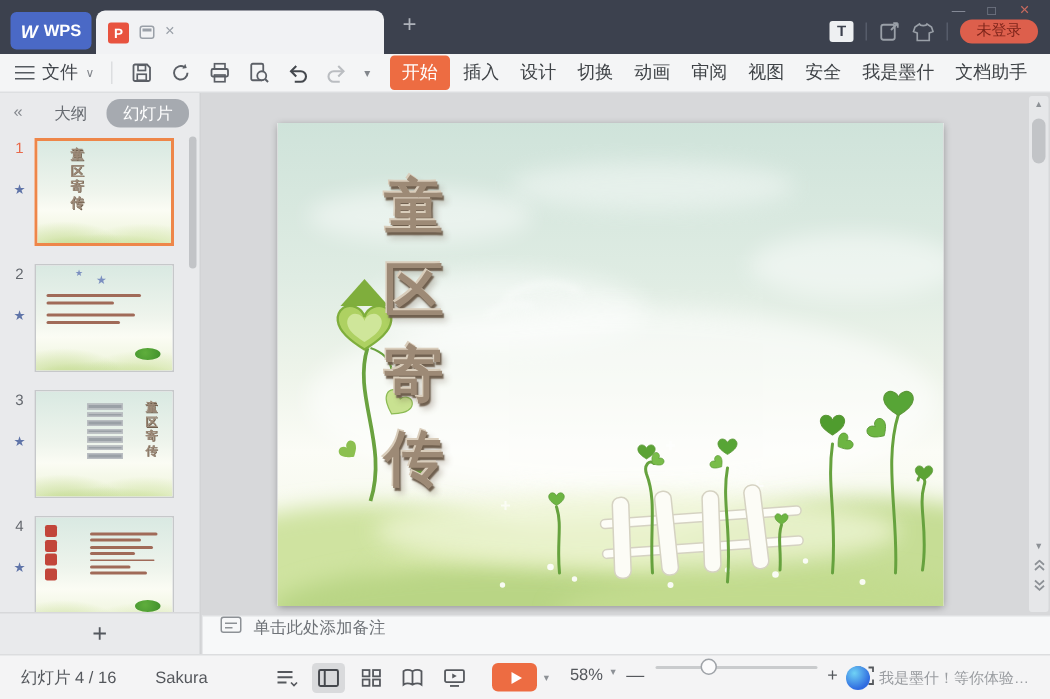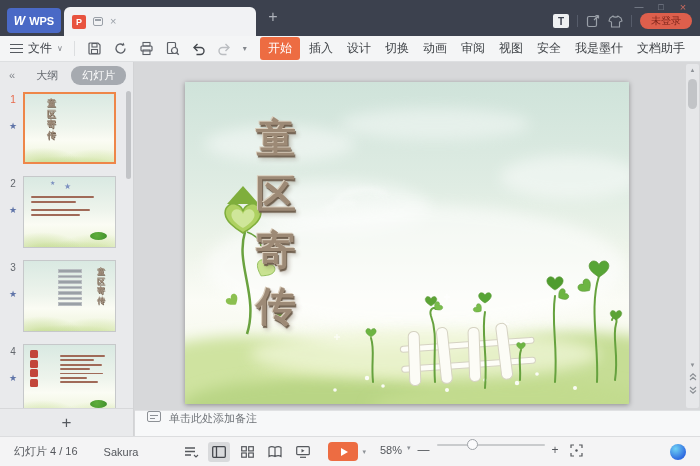--- a/index.html
+++ b/index.html
@@ -509,16 +509,17 @@
             <g stroke="#55585d" stroke-width="1.2" fill="none">
               <path d="M1,4 V1 H4 M9,1 H12 V4 M12,9 V12 H9 M4,12 H1 V9"></path>
             </g>
             <circle cx="6.5" cy="6.5" r="1.2" fill="#55585d"></circle>
           </svg>
       </span>
     </div>
 
     <div class="assistant">
       <span class="assist-ball"></span>
+      <span class="assist-text">我是墨什！等你体验…</span>
     </div>
   </div>
 
 </div>
 
 </body></html>

